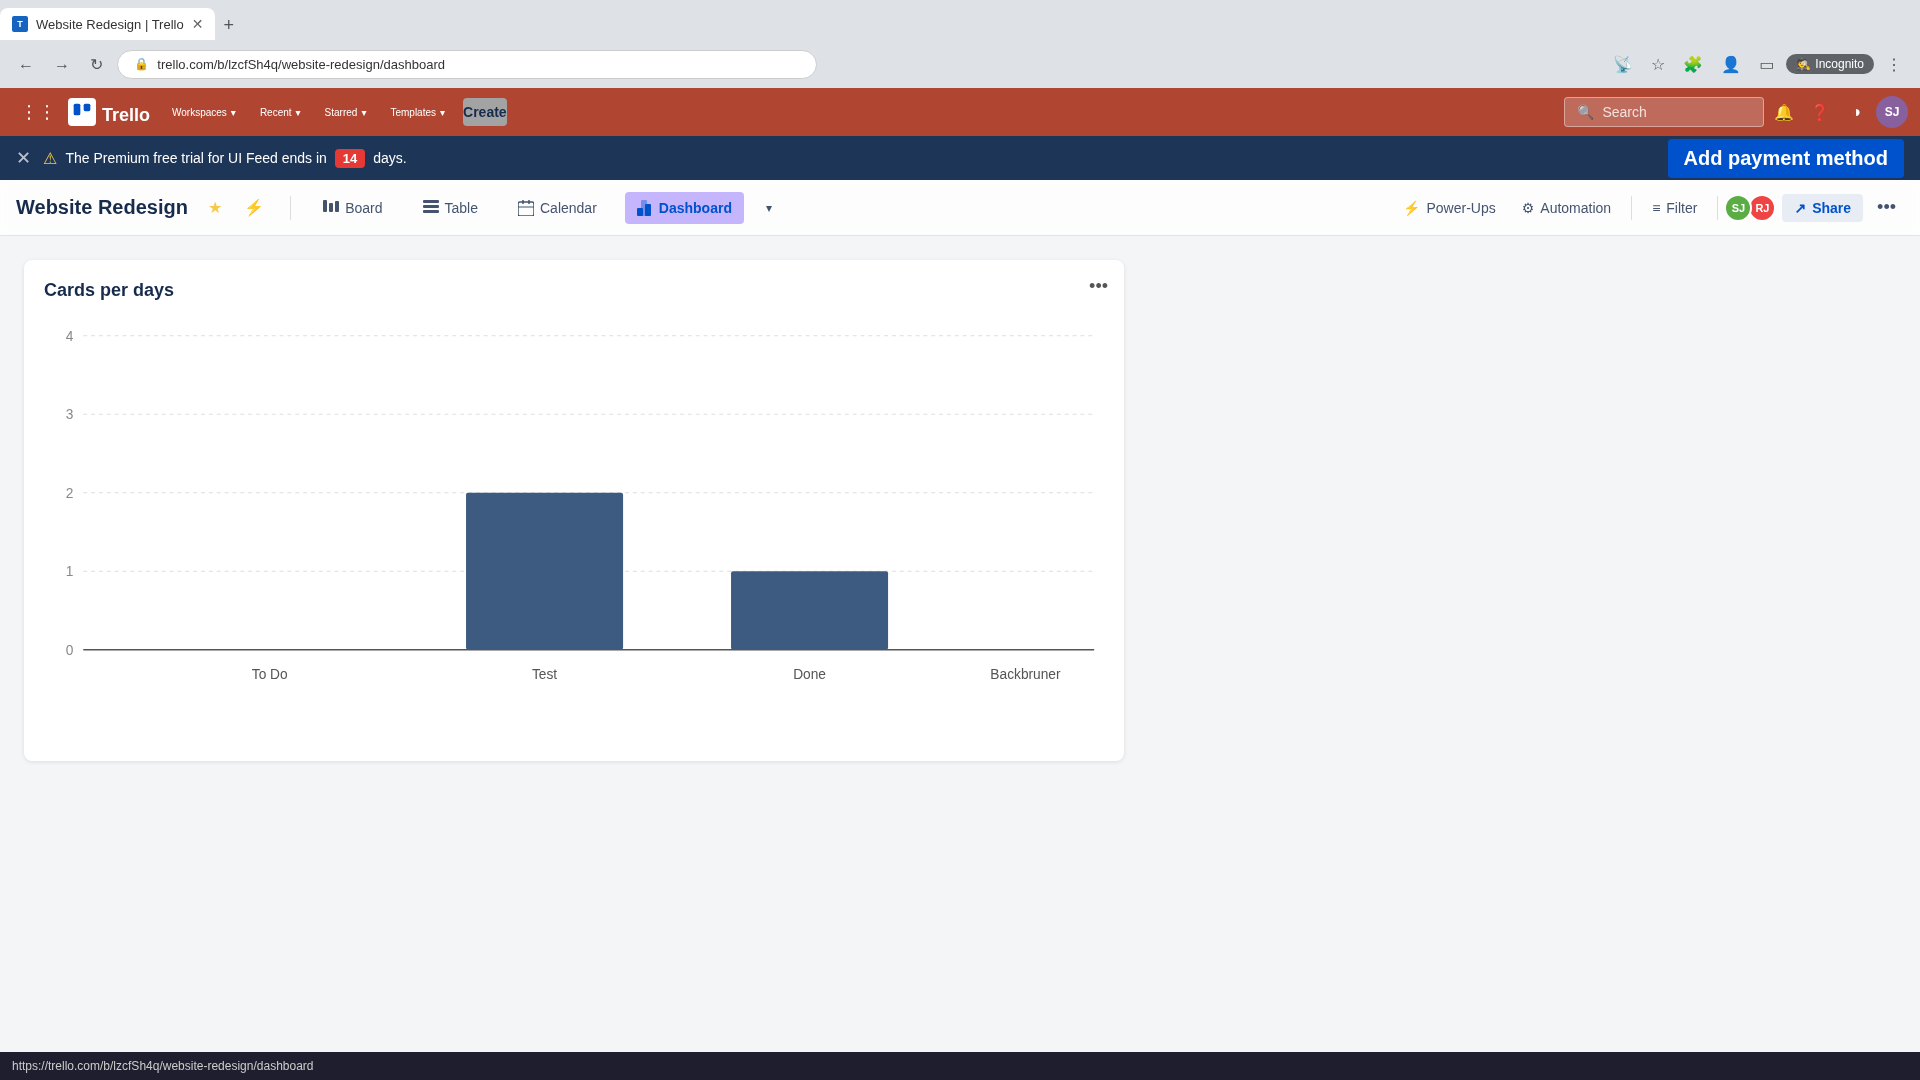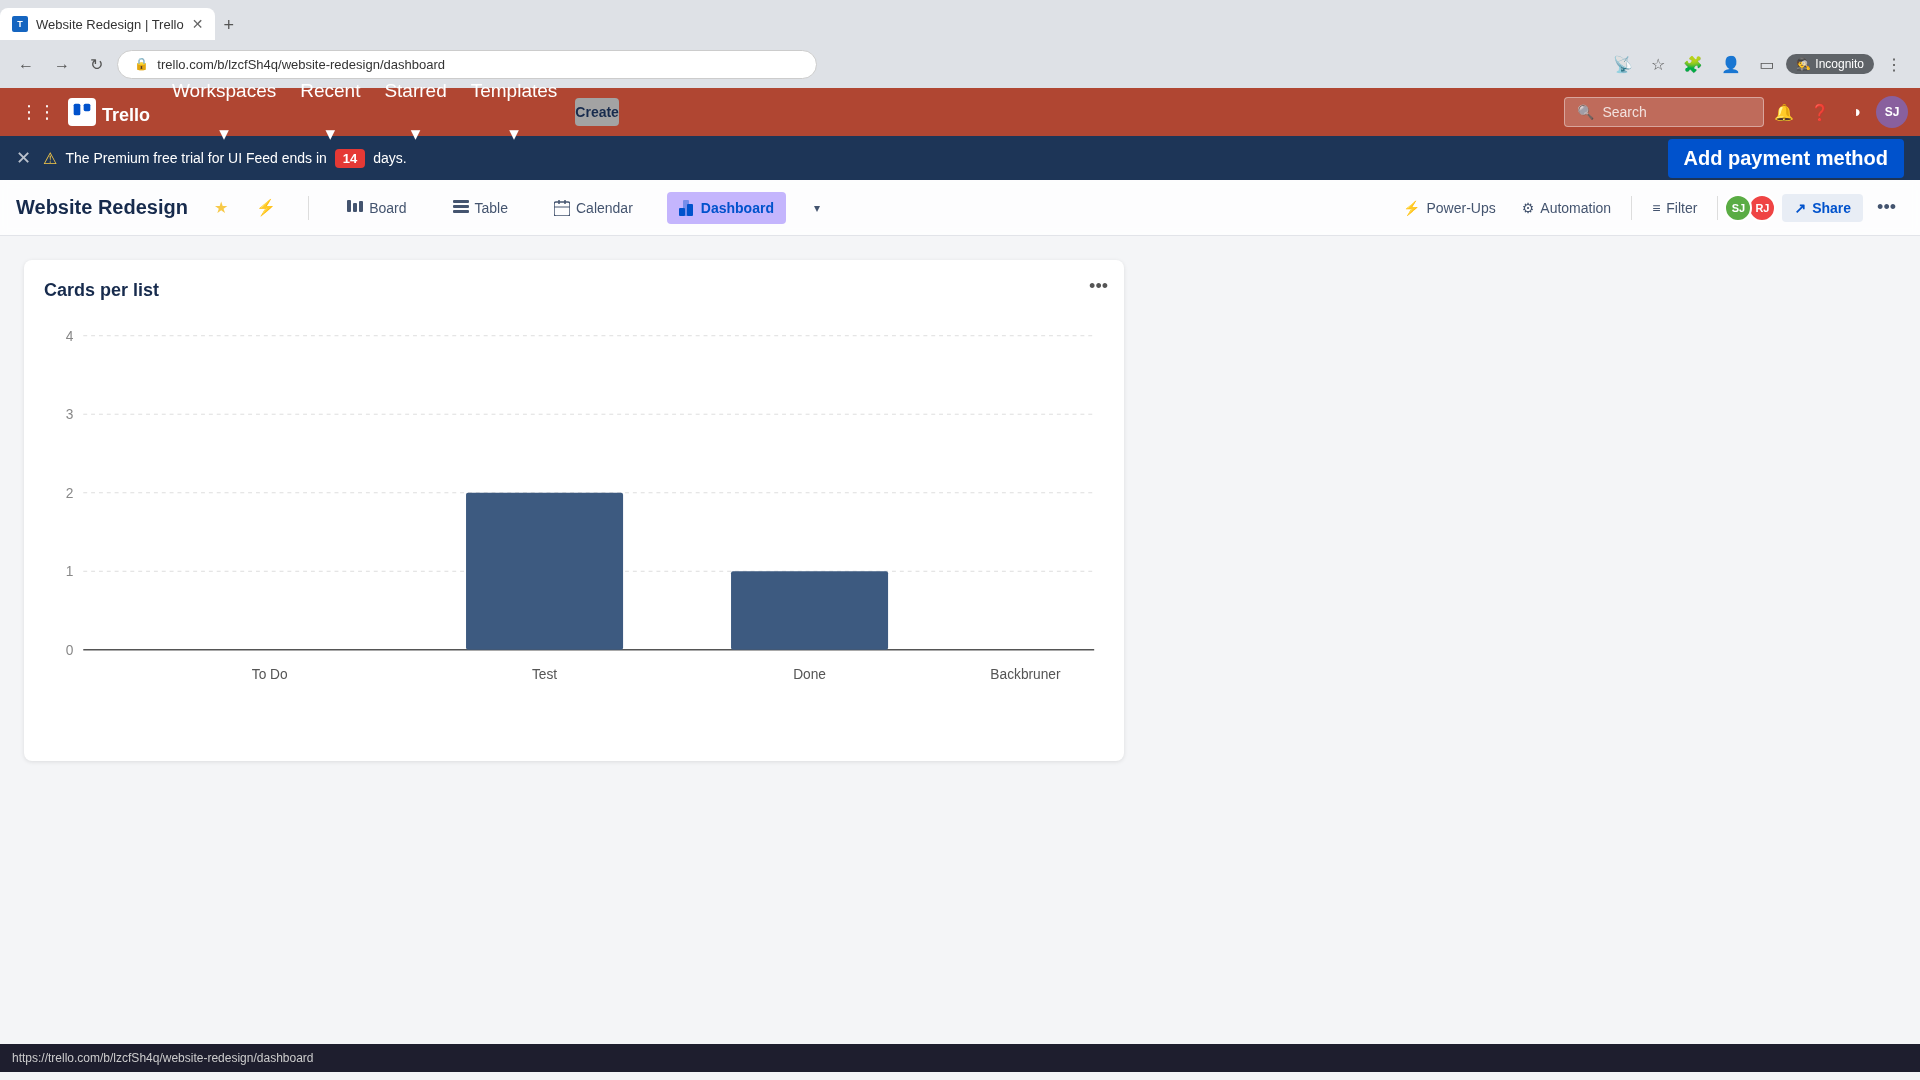--- a/index.html
+++ b/index.html
@@ -18,38 +18,38 @@
     .browser-action-btn { background: none; border: none; cursor: pointer; color: #555; font-size: 16px; padding: 4px 6px; }
     .incognito-badge { background: #5f6368; color: white; border-radius: 12px; padding: 3px 10px; font-size: 12px; display: flex; align-items: center; gap: 4px; }
 
     
     .trello-header { background: #b04632; display: flex; align-items: center; padding: 0 12px; height: 48px; gap: 4px; }
     .trello-logo { display: flex; align-items: flex-end; gap: 6px; color: white; font-weight: bold; font-size: 18px; margin-right: 8px; }
     .trello-logo .logo-icon { width: 28px; height: 28px; background: white; border-radius: 4px; display: flex; align-items: center; justify-content: center; }
     .trello-logo .logo-icon svg { width: 20px; height: 20px; }
     .grid-icon { color: white; font-size: 18px; cursor: pointer; padding: 4px 8px; border-radius: 4px; }
 
-    .nav-menu-item { color: white; background: none; border: none; cursor: pointer; padding: 6px 10px; border-radius: 4px; font-size: 19px; font-weight: 500; display: flex; align-items: center; gap: 20px; flex-direction: column; }
+    .nav-menu-item { color: white; background: none; border: none; cursor: pointer; padding: 6px 10px; border-radius: 4px; font-size: 10px; font-weight: 500; display: flex; align-items: center; gap: 4px; }
     .create-btn { background: #a3a3a3; color: #172b4d; border: none; border-radius: 4px; padding: 6px 0; font-size: 14px; font-weight: 600; cursor: pointer; margin-left: 4px; }
     .header-search { background: rgba(255,255,255,0.2); border: 1px solid rgba(255,255,255,0.4); border-radius: 4px; padding: 6px 12px; color: white; font-size: 14px; display: flex; align-items: center; gap: 8px; cursor: pointer; min-width: 200px; margin-left: auto; }
     .header-search span { color: rgba(255,255,255,0.8); }
     .header-icons { display: flex; align-items: center; gap: 4px; }
     .header-icon-btn { background: none; border: none; cursor: pointer; color: white; font-size: 16px; padding: 6px; border-radius: 50%; width: 32px; height: 32px; display: flex; align-items: center; justify-content: center; }
     .user-avatar { width: 32px; height: 32px; border-radius: 50%; background: #89609e; color: white; font-size: 12px; font-weight: bold; display: flex; align-items: center; justify-content: center; cursor: pointer; }
 
     
     .banner { background: #1d3557; color: white; display: flex; align-items: center; padding: 0 16px; height: 44px; }
     .banner-icon { color: #f7c948; margin-right: 8px; font-size: 16px; }
     .banner-text { font-size: 14px; flex: 1; }
     .banner-days { background: #e53935; color: white; padding: 2px 8px; border-radius: 4px; font-weight: bold; font-size: 13px; margin: 0 4px; }
     .close-banner-btn { background: none; border: none; cursor: pointer; color: rgba(255,255,255,0.7); font-size: 18px; margin-right: 12px; }
     .add-payment-btn { background: #0052cc; color: white; border: none; border-radius: 4px; padding: 8px 16px; font-size: 20px; font-weight: 600; cursor: pointer; margin-left: auto; }
 
     
-    .board-header { background: rgba(255,255,255,0.85); backdrop-filter: blur(4px); border-bottom: 1px solid #e2e4e9; display: flex; align-items: center; padding: 0 16px; height: 56px; gap: 22px; }
+    .board-header { background: rgba(255,255,255,0.85); backdrop-filter: blur(4px); border-bottom: 1px solid #e2e4e9; display: flex; align-items: center; padding: 0 16px; height: 56px; gap: 16px; }
     .board-title { font-size: 20px; font-weight: 700; color: #172b4d; margin-right: 4px; }
     .star-btn { background: none; border: none; cursor: pointer; color: #f7c948; font-size: 16px; }
     .board-icon-btn { background: none; border: none; cursor: pointer; color: #555; font-size: 16px; padding: 4px 6px; }
     .view-btn { display: flex; align-items: center; gap: 6px; background: none; border: none; cursor: pointer; padding: 8px 12px; border-radius: 4px; font-size: 14px; color: #44546f; font-weight: 500; }
     .view-btn.active { background: #c4b5fd; color: #0052cc; font-weight: 600; border-radius: 4px; }
     .view-btn svg { width: 16px; height: 16px; }
     .chevron-btn { background: none; border: none; cursor: pointer; padding: 8px 6px; color: #44546f; font-size: 12px; border-radius: 4px; }
     .right-actions { margin-left: auto; display: flex; align-items: center; gap: 6px; }
     .action-btn { display: flex; align-items: center; gap: 6px; background: none; border: none; cursor: pointer; padding: 6px 10px; border-radius: 4px; font-size: 14px; color: #44546f; font-weight: 500; }
     .avatar-group { display: flex; align-items: center; }
@@ -62,21 +62,21 @@
     .dashboard-area { background: #f4f5f7; flex: 1; padding: 24px; overflow: auto; position: relative; }
     .chart-card { background: white; border-radius: 8px; padding: 20px; box-shadow: 0 1px 4px rgba(0,0,0,0.1); max-width: 1100px; position: relative; }
     .chart-title { font-size: 18px; font-weight: 600; color: #172b4d; margin-bottom: 20px; }
     .chart-menu { position: absolute; top: 16px; right: 16px; background: none; border: none; cursor: pointer; font-size: 18px; color: #555; }
 
     
     .tooltip { position: absolute; background: #172b4d; color: white; padding: 4px 12px; border-radius: 4px; font-size: 13px; white-space: nowrap; top: 258px; left: 620px; z-index: 100; pointer-events: none; }
     .tooltip::before { content: ''; position: absolute; top: -6px; left: 50%; transform: translateX(-50%); width: 0; height: 0; border-left: 6px solid transparent; border-right: 6px solid transparent; border-bottom: 6px solid #172b4d; }
 
     
-    .status-bar { background: #1e1e2e; color: #ccc; font-size: 12px; padding: 4px 12px; height: 28px; display: flex; align-items: center; position: fixed; bottom: 8px; width: 1920px; }
+    .status-bar { background: #1e1e2e; color: #ccc; font-size: 12px; padding: 4px 12px; height: 28px; display: flex; align-items: center; position: fixed; bottom: 0; width: 1920px; }
 
     
     .chart-svg-container { width: 100%; height: 420px; }
     svg.chart { width: 100%; height: 420px; }
 
     
     .app-body { display: flex; flex-direction: column; height: calc(1080px - 88px - 44px); }
   </style>
 </head>
 <body>
@@ -243,21 +243,21 @@
       <button class="share-btn">
         <span>↗</span>
         <span>Share</span>
       </button>
       <button class="more-btn">•••</button>
     </div>
   </div>
 
   <div class="dashboard-area">
     <div class="chart-card">
-      <div class="chart-title">Cards per list</div>
+      <div class="chart-title">Cards per days</div>
       <button class="chart-menu">•••</button>
 
       <div class="chart-svg-container">
         <svg class="chart" viewBox="0 0 1080 400" preserveAspectRatio="xMinYMin meet">
 
           <text x="30" y="20" font-size="14" fill="#888" text-anchor="end">4</text>
           <text x="30" y="100" font-size="14" fill="#888" text-anchor="end">3</text>
           <text x="30" y="180" font-size="14" fill="#888" text-anchor="end">2</text>
           <text x="30" y="260" font-size="14" fill="#888" text-anchor="end">1</text>
           <text x="30" y="340" font-size="14" fill="#888" text-anchor="end">0</text>

